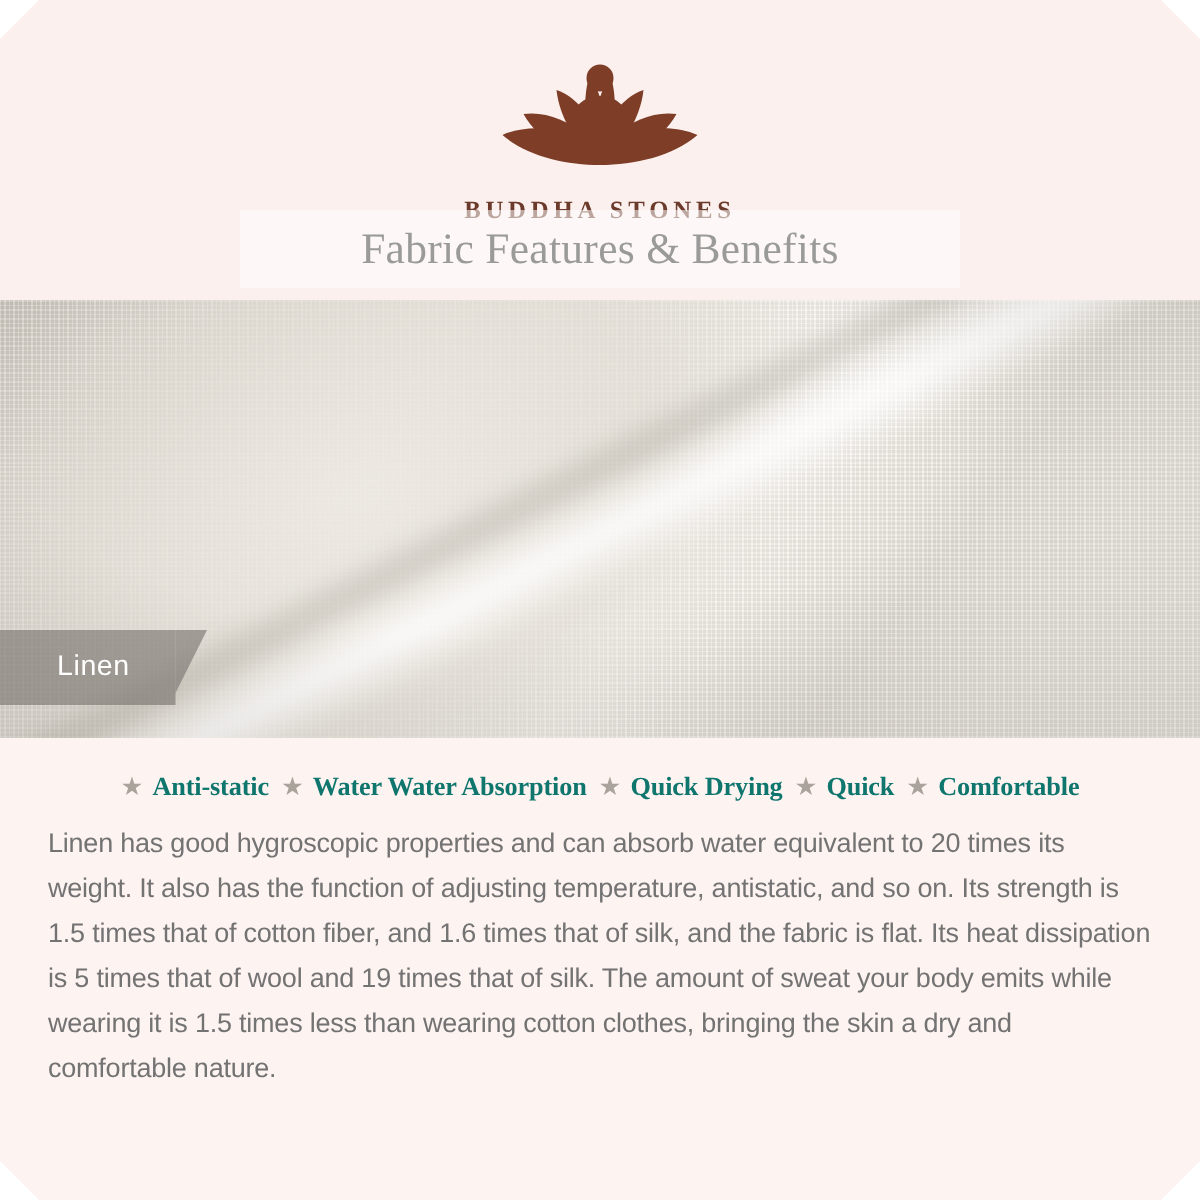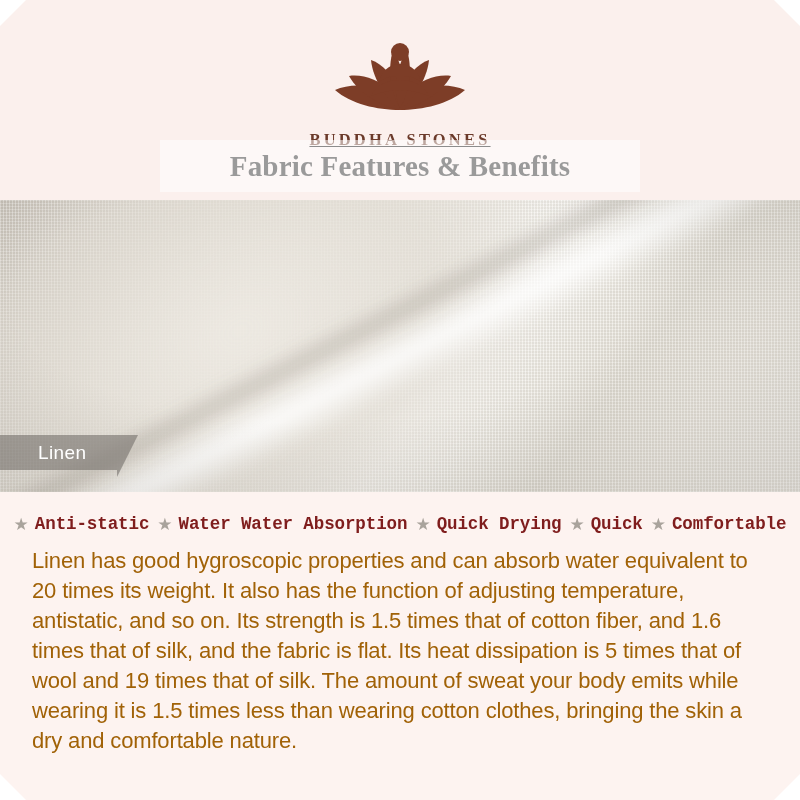--- a/index.html
+++ b/index.html
@@ -53,21 +53,20 @@
   
   .header {
     position: relative;
     height: 200px;
     background: #fbf0ed;
     text-align: center;
     z-index: 3;
   }
   .logo-wrap {
     padding-top: 18px;
-    text-decoration: underline;
   }
   .logo-mark {
     display: block;
     margin: 0 auto;
   }
   .brand-name {
     margin-top: 4px;
     font-size: 16.5px;
     letter-spacing: 3.2px;
     color: #6b3a2a;
@@ -81,21 +80,21 @@
     bottom: 8px;
     height: 52px;
     background: rgba(255,255,255,0.55);
     display: flex;
     align-items: center;
     justify-content: center;
   }
   .title-band h1 {
     margin: 16px;
     font-family: "Liberation Serif", serif;
-    font-weight: 700;
+    font-weight: 400;
     font-size: 29px;
     color: #9a9a9a;
     letter-spacing: 0.2px;
   }
 
   
   .photo {
     position: relative;
     height: 292px;
     overflow: hidden;
@@ -158,21 +157,21 @@
   .photo .tex-vig {
     position: absolute;
     inset: 0;
     background: radial-gradient(ellipse at 40% 35%, rgba(0,0,0,0) 45%, rgba(90,85,78,0.16) 100%);
   }
 
   .label-tag {
     position: absolute;
     left: 0;
     bottom: 22px;
-    height: 35px;
+    height: 50px;
     padding: 0 30px 0 38px;
     display: flex;
     align-items: center;
     background: rgba(120,115,110,0.62);
     color: #ffffff;
     font-size: 19px;
     font-family: "Liberation Sans", sans-serif;
     letter-spacing: 0.4px;
     z-index: 4;
   }
@@ -206,39 +205,39 @@
     align-items: center;
     gap: 6px;
     white-space: nowrap;
   }
   .star {
     color: #a9a39c;
     font-size: 17px;
     line-height: 1;
   }
   .feature-label {
-    font-family: Liberation Mono, monospace;
+    font-family: Liberation Serif, serif;
     font-weight: 700;
     font-size: 17.5px;
-    color: #7f1d1d;
+    color: #0f766e;
     letter-spacing: -0.1px;
   }
 
   
   .body-copy {
     position: relative;
     z-index: 3;
     background: #fdf3f0;
     padding: 12px 32px 0 32px;
   }
   .body-copy p {
     margin: 0;
-    font-size: 22px;
+    font-size: 18px;
     line-height: 30px;
-    color: #a16207;
+    color: #737373;
     letter-spacing: -0.15px;
     text-align: left;
   }
 </style>
 </head>
 <body>
 
 <div class="page">
 
   <div class="corner corner-tl"></div>

